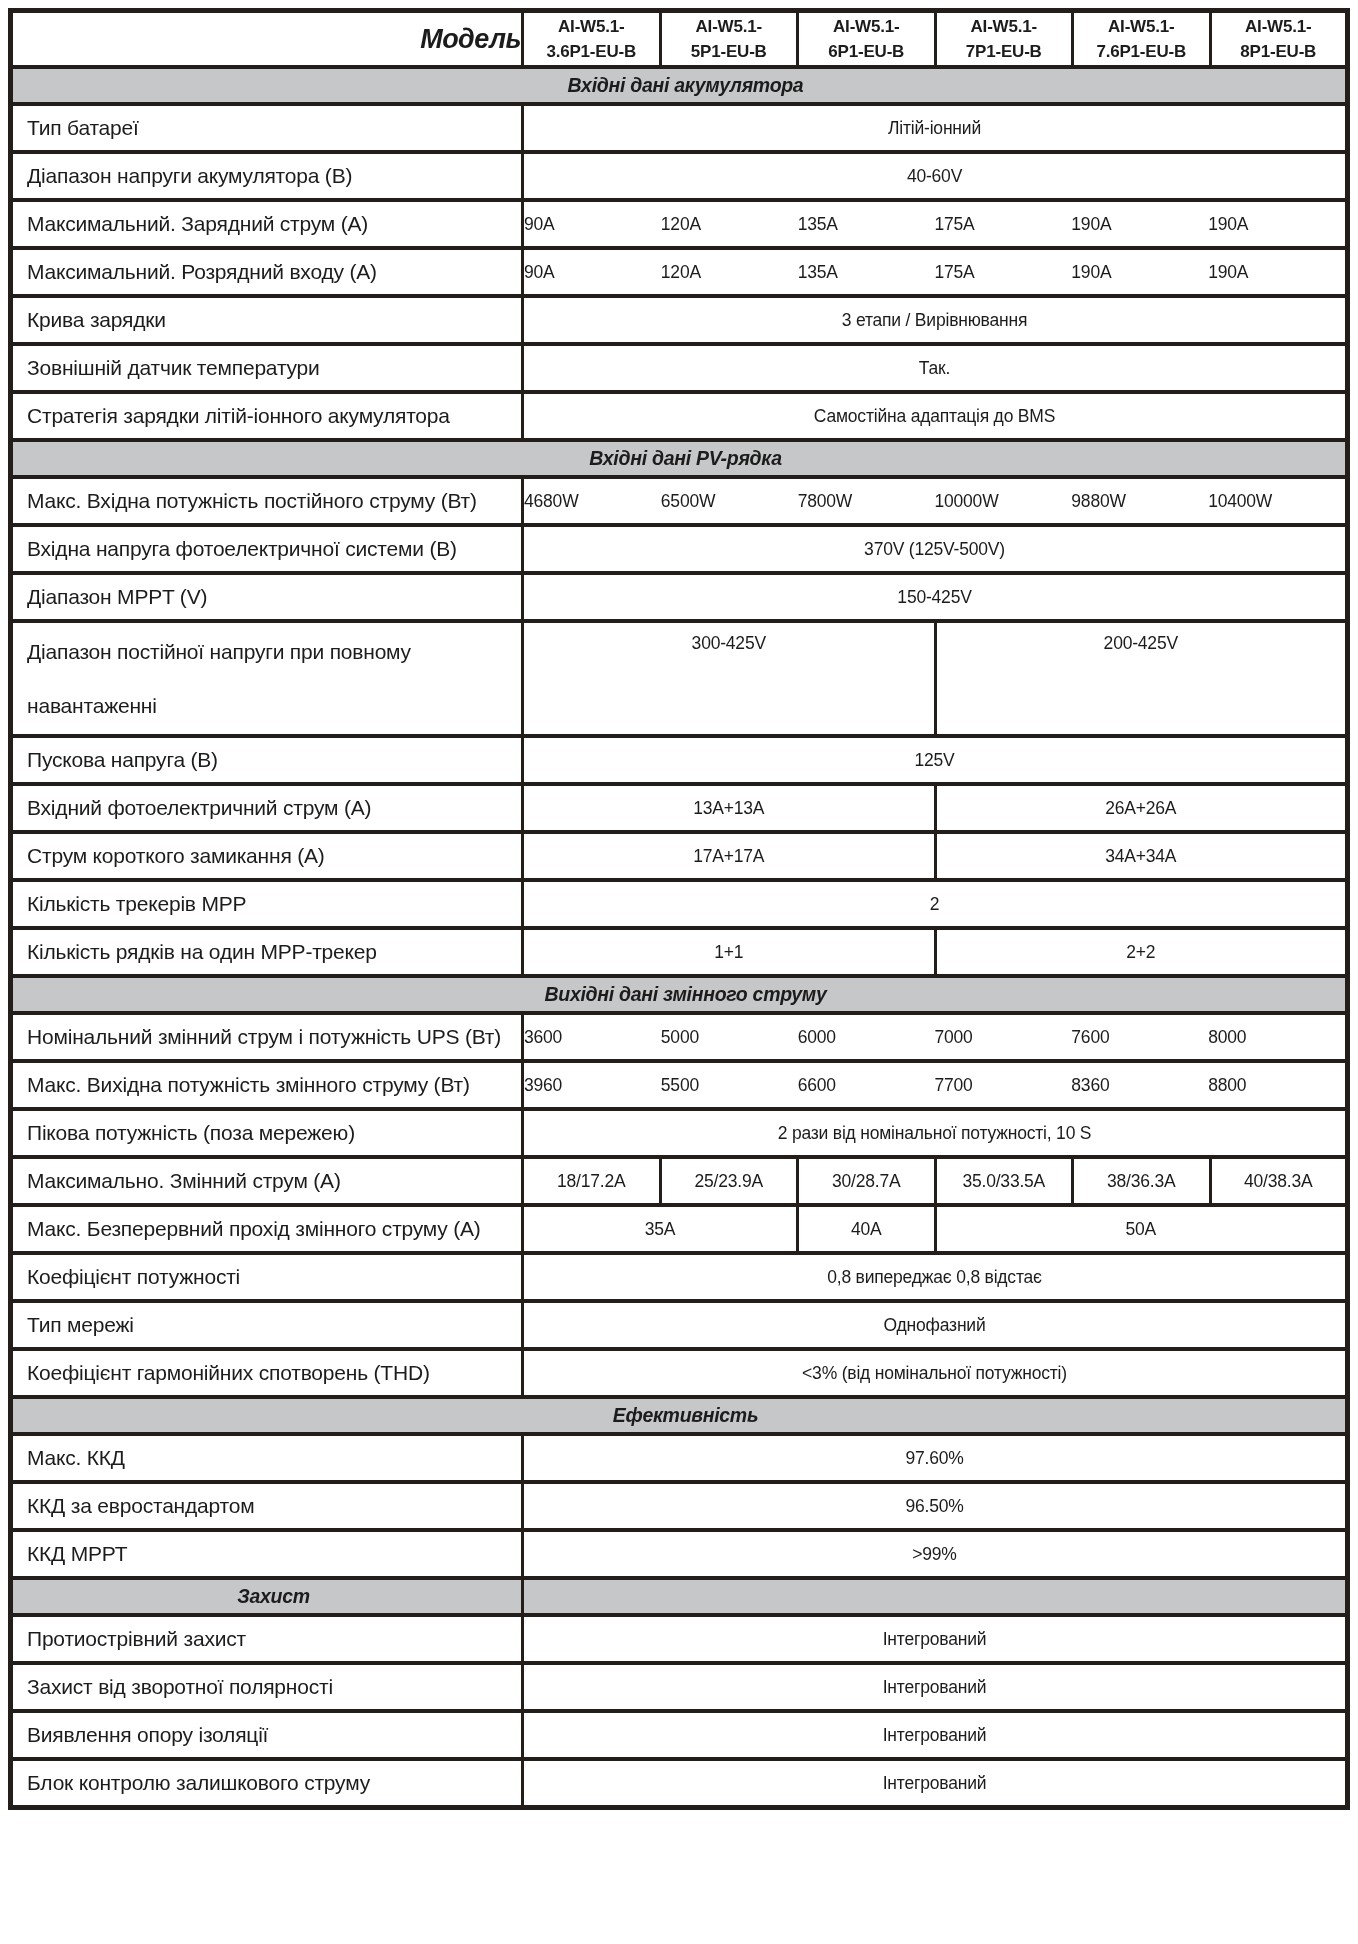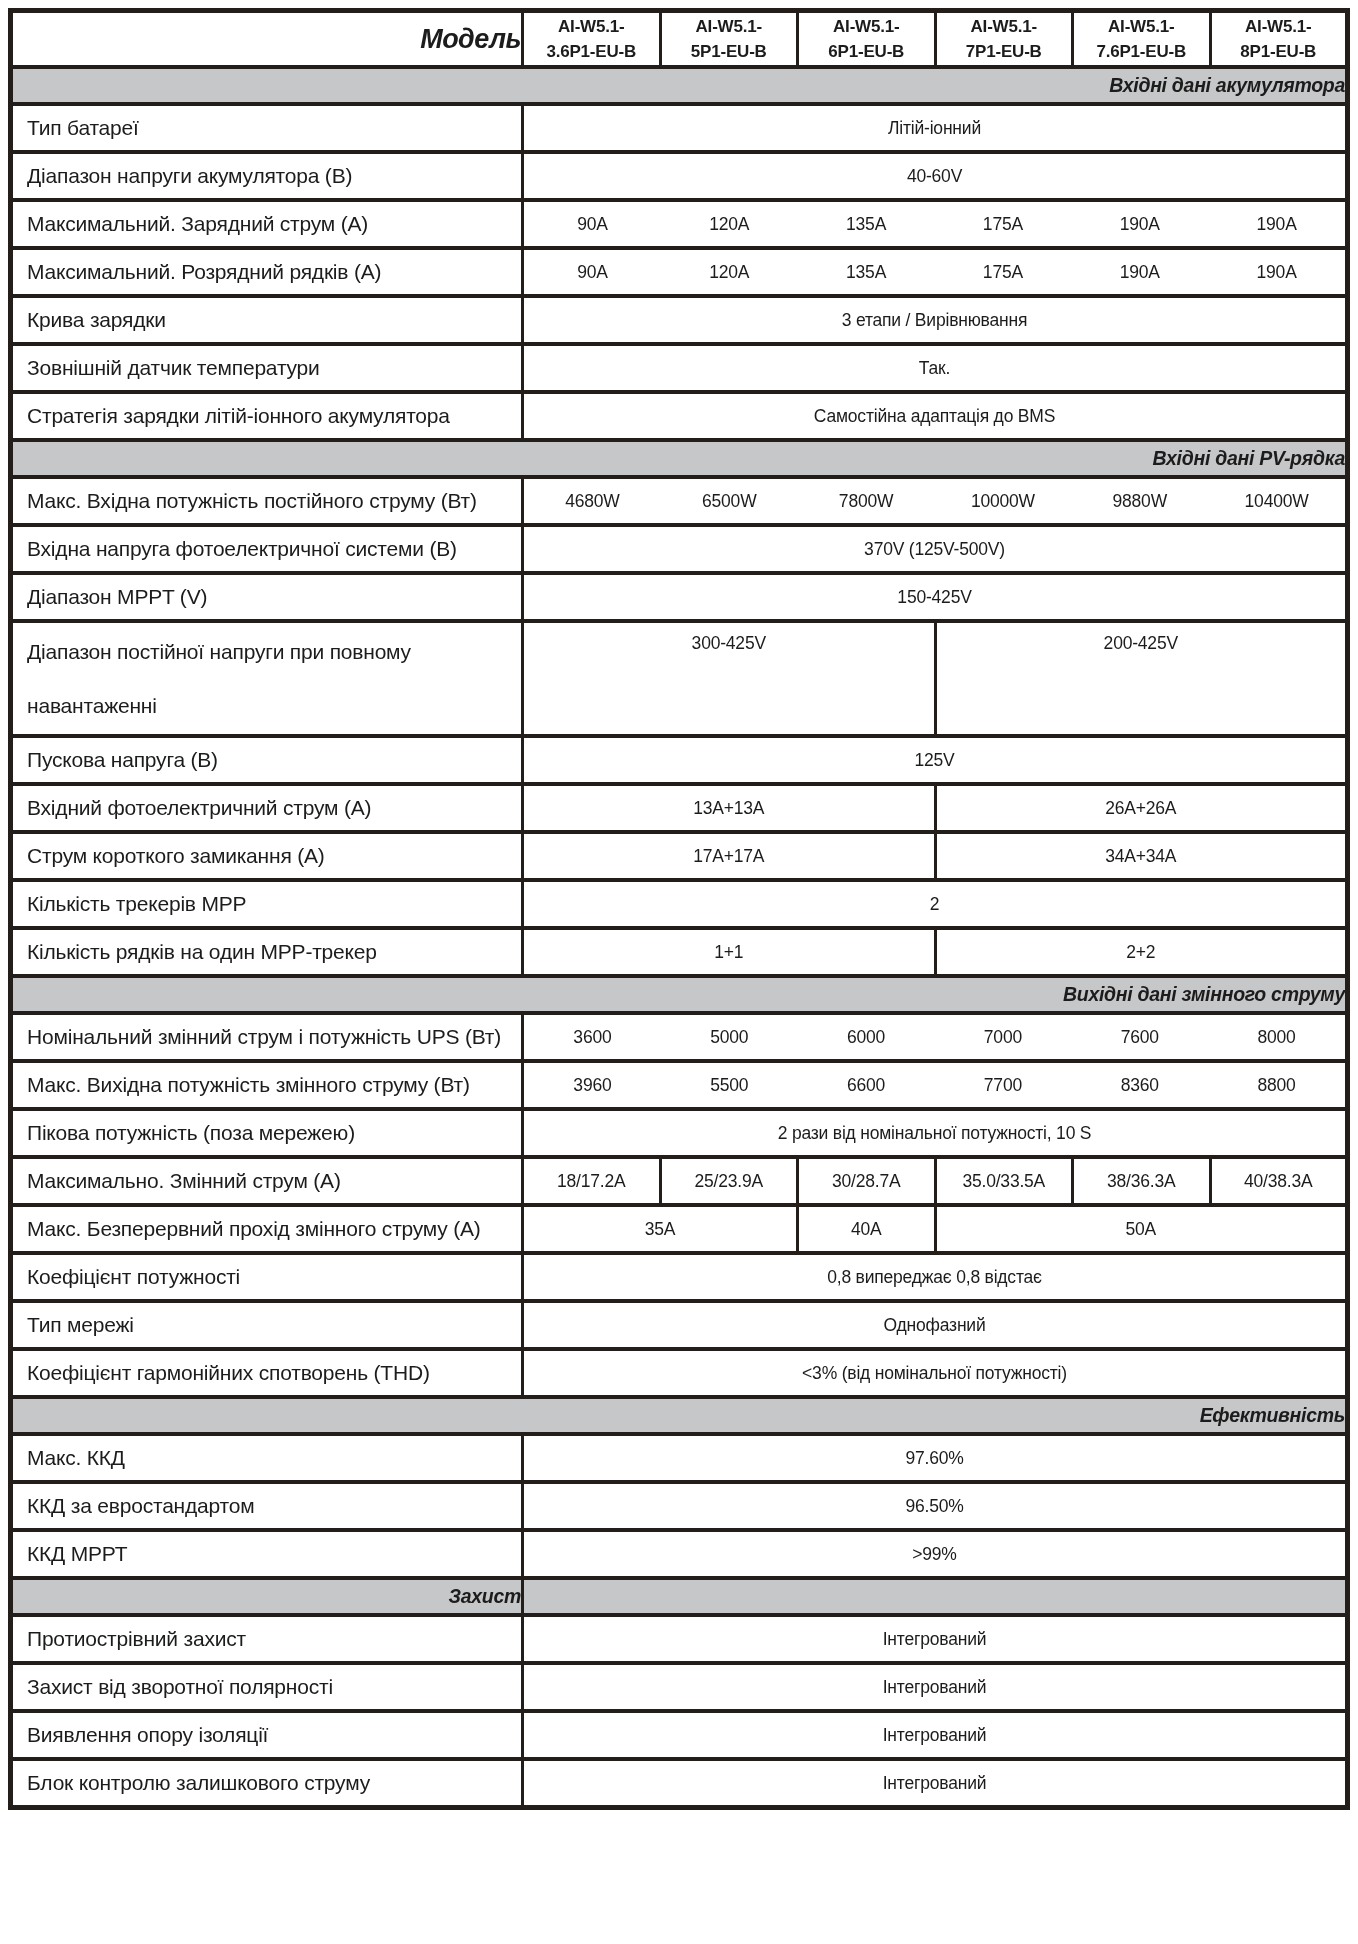--- a/index.html
+++ b/index.html
@@ -32,36 +32,36 @@
   td.model-cell{
     font-weight:bold;font-size:17px;line-height:1.5;
     text-align:center;white-space:pre-line;
     border-left:3px solid var(--border);
     margin-top:11px;
   }
   
   tr.section-row td{
     height:33px;background:var(--secbg);
     font-weight:bold;font-style:italic;font-size:19.5px;
-    text-align:right;padding-left:13px;letter-spacing:-0.3px;
+    text-align:center;padding-left:13px;letter-spacing:-0.3px;
   }
   tr.section-row td.sec-rest{padding-left:0;}
   
   tr.data-row td{height:40px;}
   td.label-cell{
     text-align:left;font-size:21px;
     padding:2px 8px 2px 14px;
     border-right:3px solid var(--border);
   }
   td.value-cell{text-align:center;font-size:17.5px;}
   td.nopad{padding:0;}
   .vline{border-left:3px solid var(--border);}
   .sec-divided{border-right:3px solid var(--border);}
   .grid6{display:grid;grid-template-columns:repeat(6,1fr);align-items:center;width:100%;}
-  .gcell{text-align:center;font-size:17.5px;}
+  .gcell{text-align:left;font-size:17.5px;}
   
   tr.row-tall td{height:86px;}
   tr.row-tall td.label-cell{line-height:2.55;vertical-align:middle;}
   tr.row-tall td.value-cell{vertical-align:top;padding-top:10px;}
 </style>
 </head>
 <body>
 
 <div class="page">
   <table class="spec">
@@ -108,21 +108,21 @@
               <div class="gcell">90A</div>
               <div class="gcell">120A</div>
               <div class="gcell">135A</div>
               <div class="gcell">175A</div>
               <div class="gcell">190A</div>
               <div class="gcell">190A</div>
             </div>
           </td>
         </tr>
         <tr class="data-row">
-          <td class="label-cell">Максимальний. Розрядний рядків (А)</td>
+          <td class="label-cell">Максимальний. Розрядний входу (А)</td>
           <td class="value-cell nopad" colspan="6">
             <div class="grid6">
               <div class="gcell">90A</div>
               <div class="gcell">120A</div>
               <div class="gcell">135A</div>
               <div class="gcell">175A</div>
               <div class="gcell">190A</div>
               <div class="gcell">190A</div>
             </div>
           </td>

